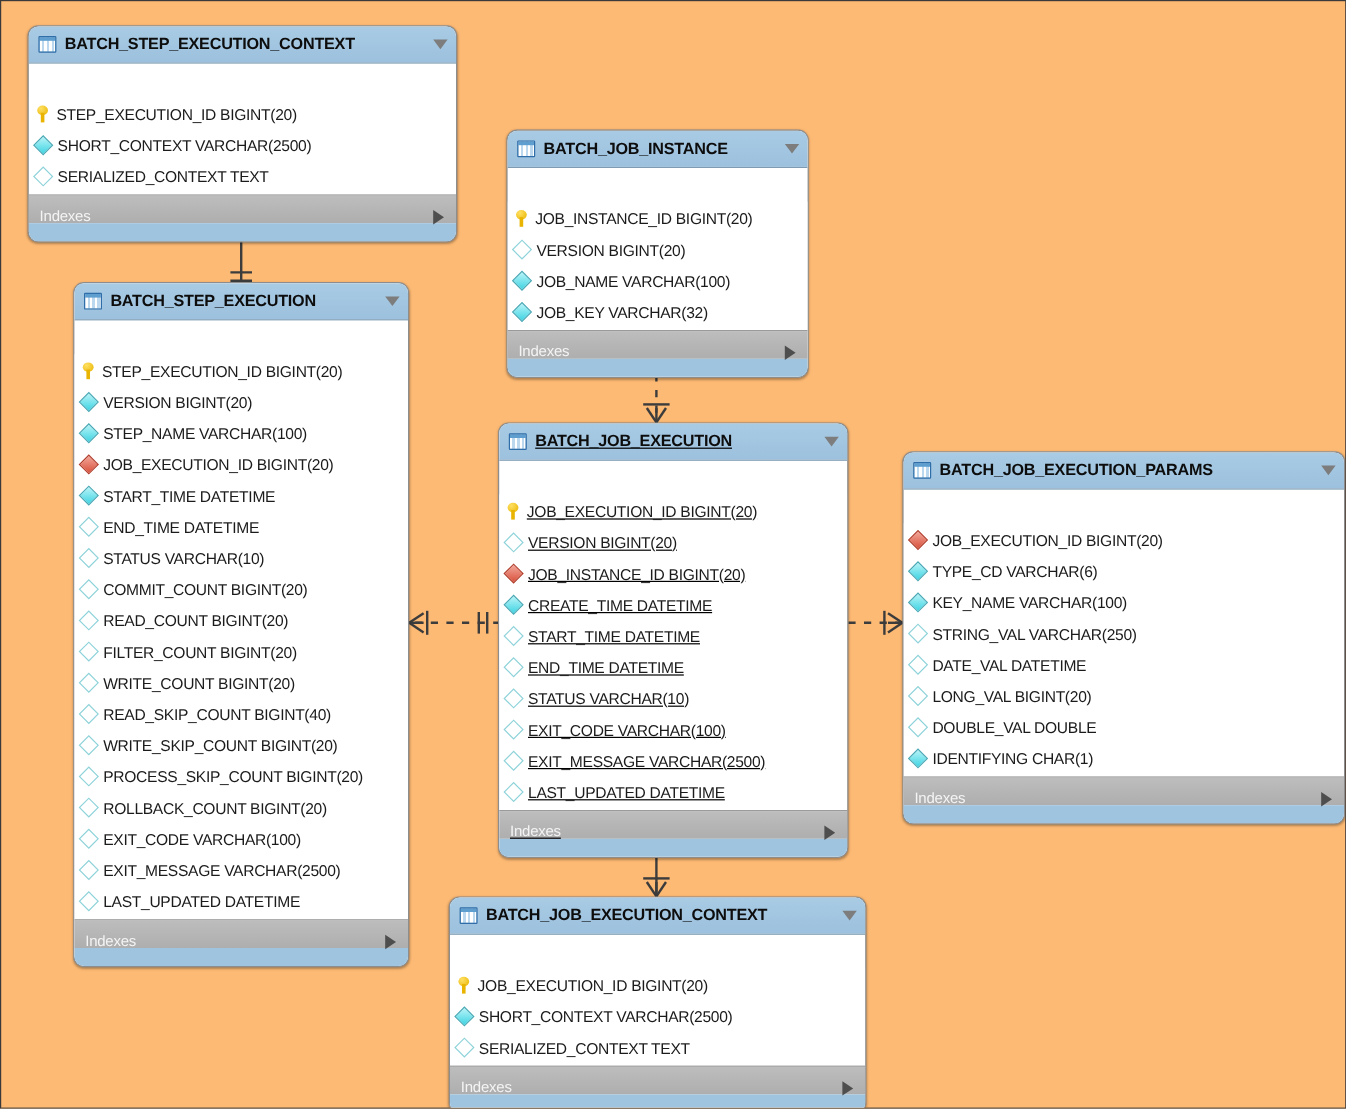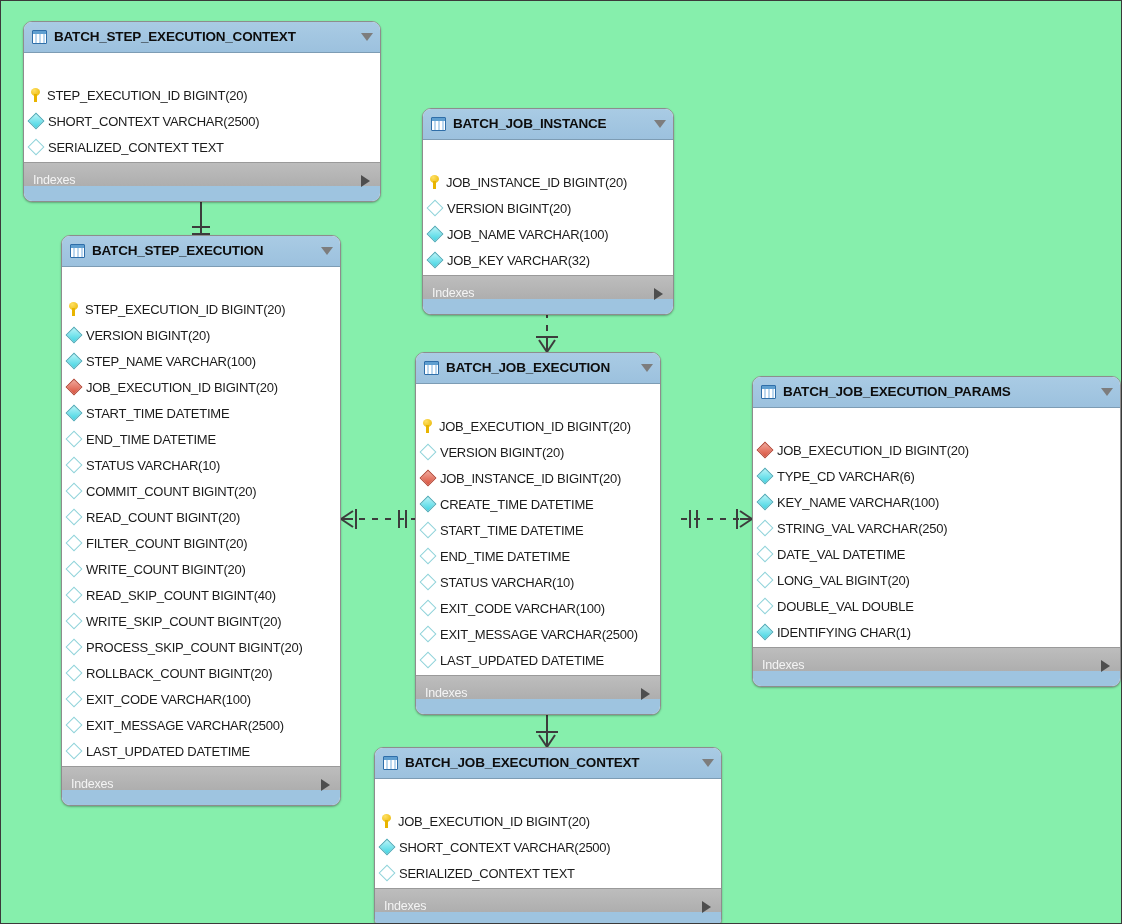--- a/index.html
+++ b/index.html
@@ -4,21 +4,21 @@
 <style>
   html,body{margin:0;padding:0;background:#ffffff;}
   body{
     font-family:"Liberation Sans", sans-serif;
     -webkit-font-smoothing:antialiased;
   }
   #canvas{
     position:relative;
     width:1122px;
     height:924px;
-    background:#86efac;
+    background:#fdba74;
     border:1px solid #3a3a3a;
     box-sizing:border-box;
     overflow:hidden;
   }
 
   
   #wires{
     position:absolute;
     left:0; top:0;
     width:1122px; height:924px;
@@ -364,21 +364,21 @@
             <span class="mk mk-dia hollow"></span>
             <span class="col-label">LAST_UPDATED DATETIME</span>
           </div>
         </div>
         <div class="ent-foot">
           <span class="foot-label">Indexes</span>
           <span class="foot-arrow"></span>
         </div>
         <div class="ent-strip"></div>
       </div>
-      <div class="entity" style="left: 414px; top: 351px; width: 246px;">
+      <div class="entity" style="left: 414px; top: 351px; width: 292px; text-decoration: underline;">
         <div class="ent-head">
           <span class="tbl-icon"></span>
           <span class="ent-title">BATCH_JOB_EXECUTION</span>
           <span class="caret"></span>
         </div>
         <div class="ent-cols">
           <div class="col">
             <span class="mk mk-key"></span>
             <span class="col-label">JOB_EXECUTION_ID BIGINT(20)</span>
           </div>

